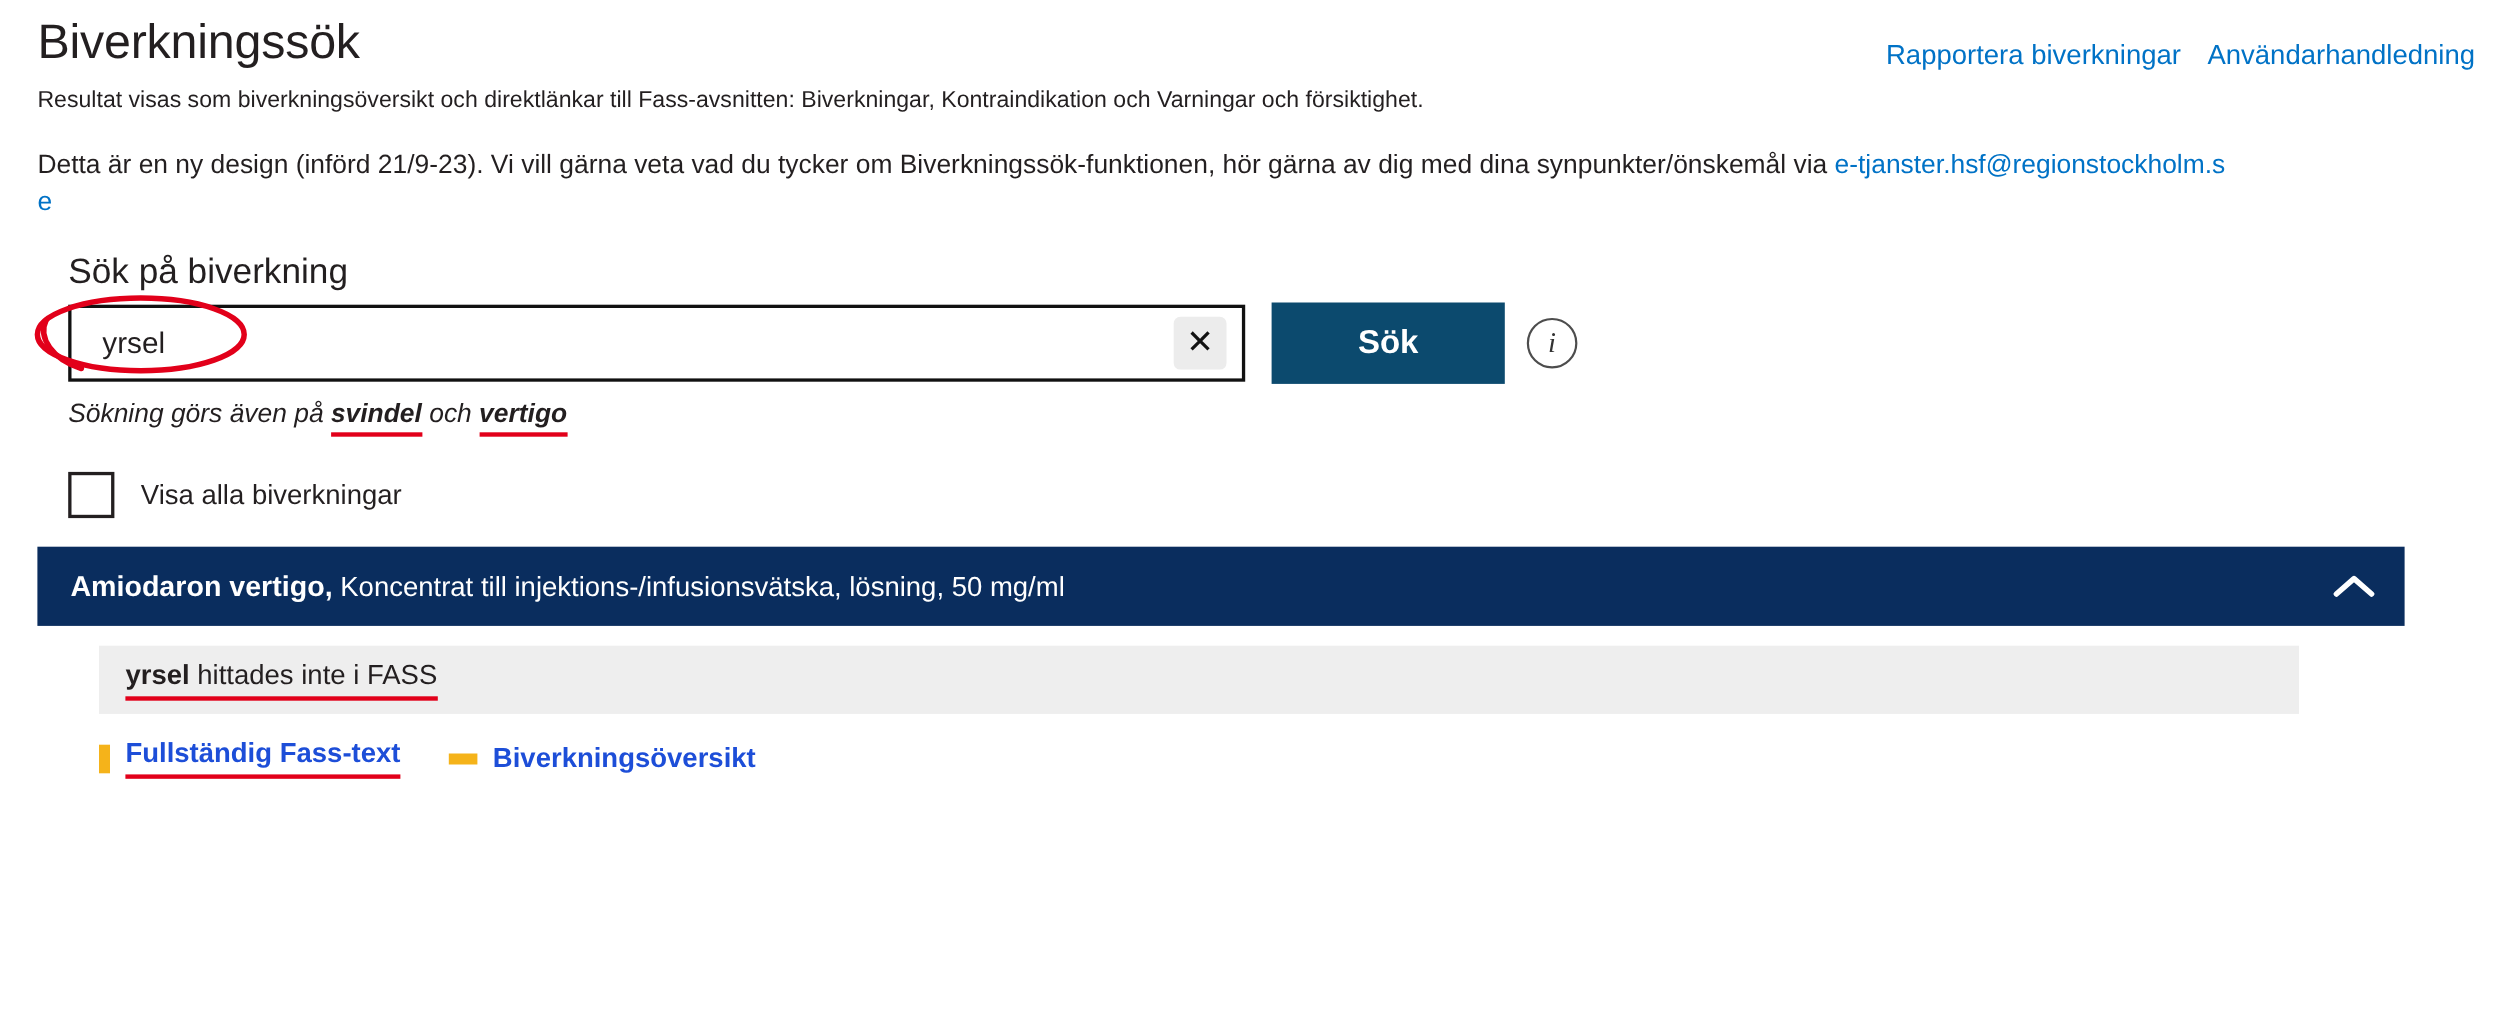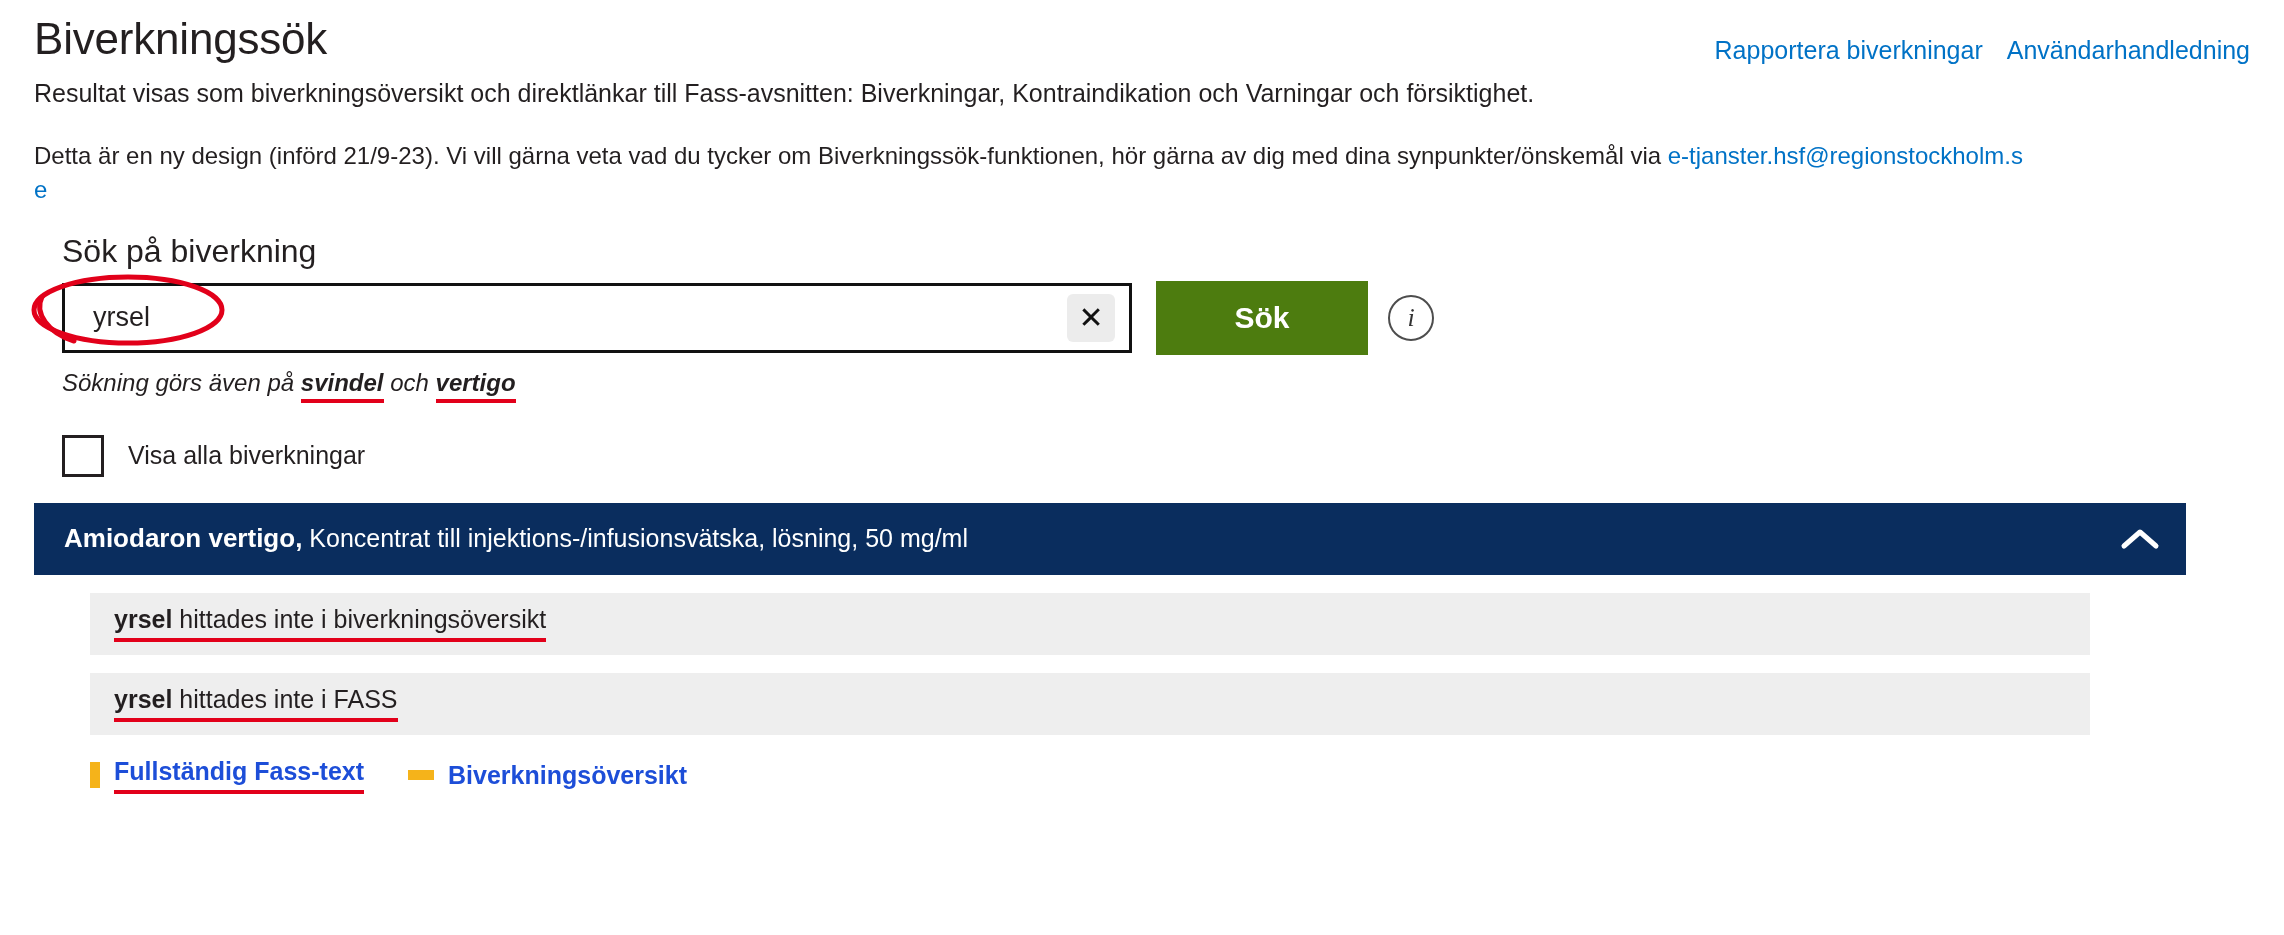--- a/index.html
+++ b/index.html
@@ -42,21 +42,21 @@
     padding-top: 22px;
   }
   .header-links a {
     color: #0072c6;
     font-size: 25px;
     text-decoration: none;
     white-space: nowrap;
   }
 
   .lead {
-    font-size: 25px;
+    font-size: 21px;
     line-height: 1.35;
     margin: 12px 0 0 0;
     color: #231f20;
   }
   .notice {
     font-size: 24px;
     line-height: 1.42;
     margin: 28px 0 0 0;
     max-width: 2000px;
     color: #231f20;
@@ -119,21 +119,21 @@
     justify-content: center;
     font-size: 30px;
     line-height: 1;
     color: #111;
     font-family: "Liberation Sans", sans-serif;
   }
   .search-btn {
     margin-left: 24px;
     width: 212px;
     height: 74px;
-    background: #4d7c0f;
+    background: #0c4a6e;
     color: #ffffff;
     border: none;
     font-size: 30px;
     font-weight: 700;
     cursor: pointer;
     font-family: "Liberation Sans", sans-serif;
   }
   .info-btn {
     margin-left: 20px;
     width: 46px;
@@ -324,23 +324,20 @@
         <span class="strong">Amiodaron vertigo,</span>
         <span>Koncentrat till injektions-/infusionsvätska, lösning, 50 mg/ml</span>
       </div>
       <svg class="chev" viewBox="0 0 40 26">
         <path d="M4 20 L20 6 L36 20" fill="none" stroke="#ffffff" stroke-width="5" stroke-linecap="round" stroke-linejoin="round"></path>
       </svg>
     </div>
 
     <div class="result-rows">
       <div class="result-row">
-        <span class="row-underline"><span class="hl">yrsel</span><span> hittades inte i biverkningsöversikt</span></span>
-      </div>
-      <div class="result-row">
         <span class="row-underline"><span class="hl">yrsel</span><span> hittades inte i FASS</span></span>
       </div>
     </div>
 
     <div class="links-row">
       <a href="#" class="doc-link">
         <span class="bar-icon"></span>
         <span class="link-underline">Fullständig Fass-text</span>
       </a>
       <a href="#" class="doc-link">

